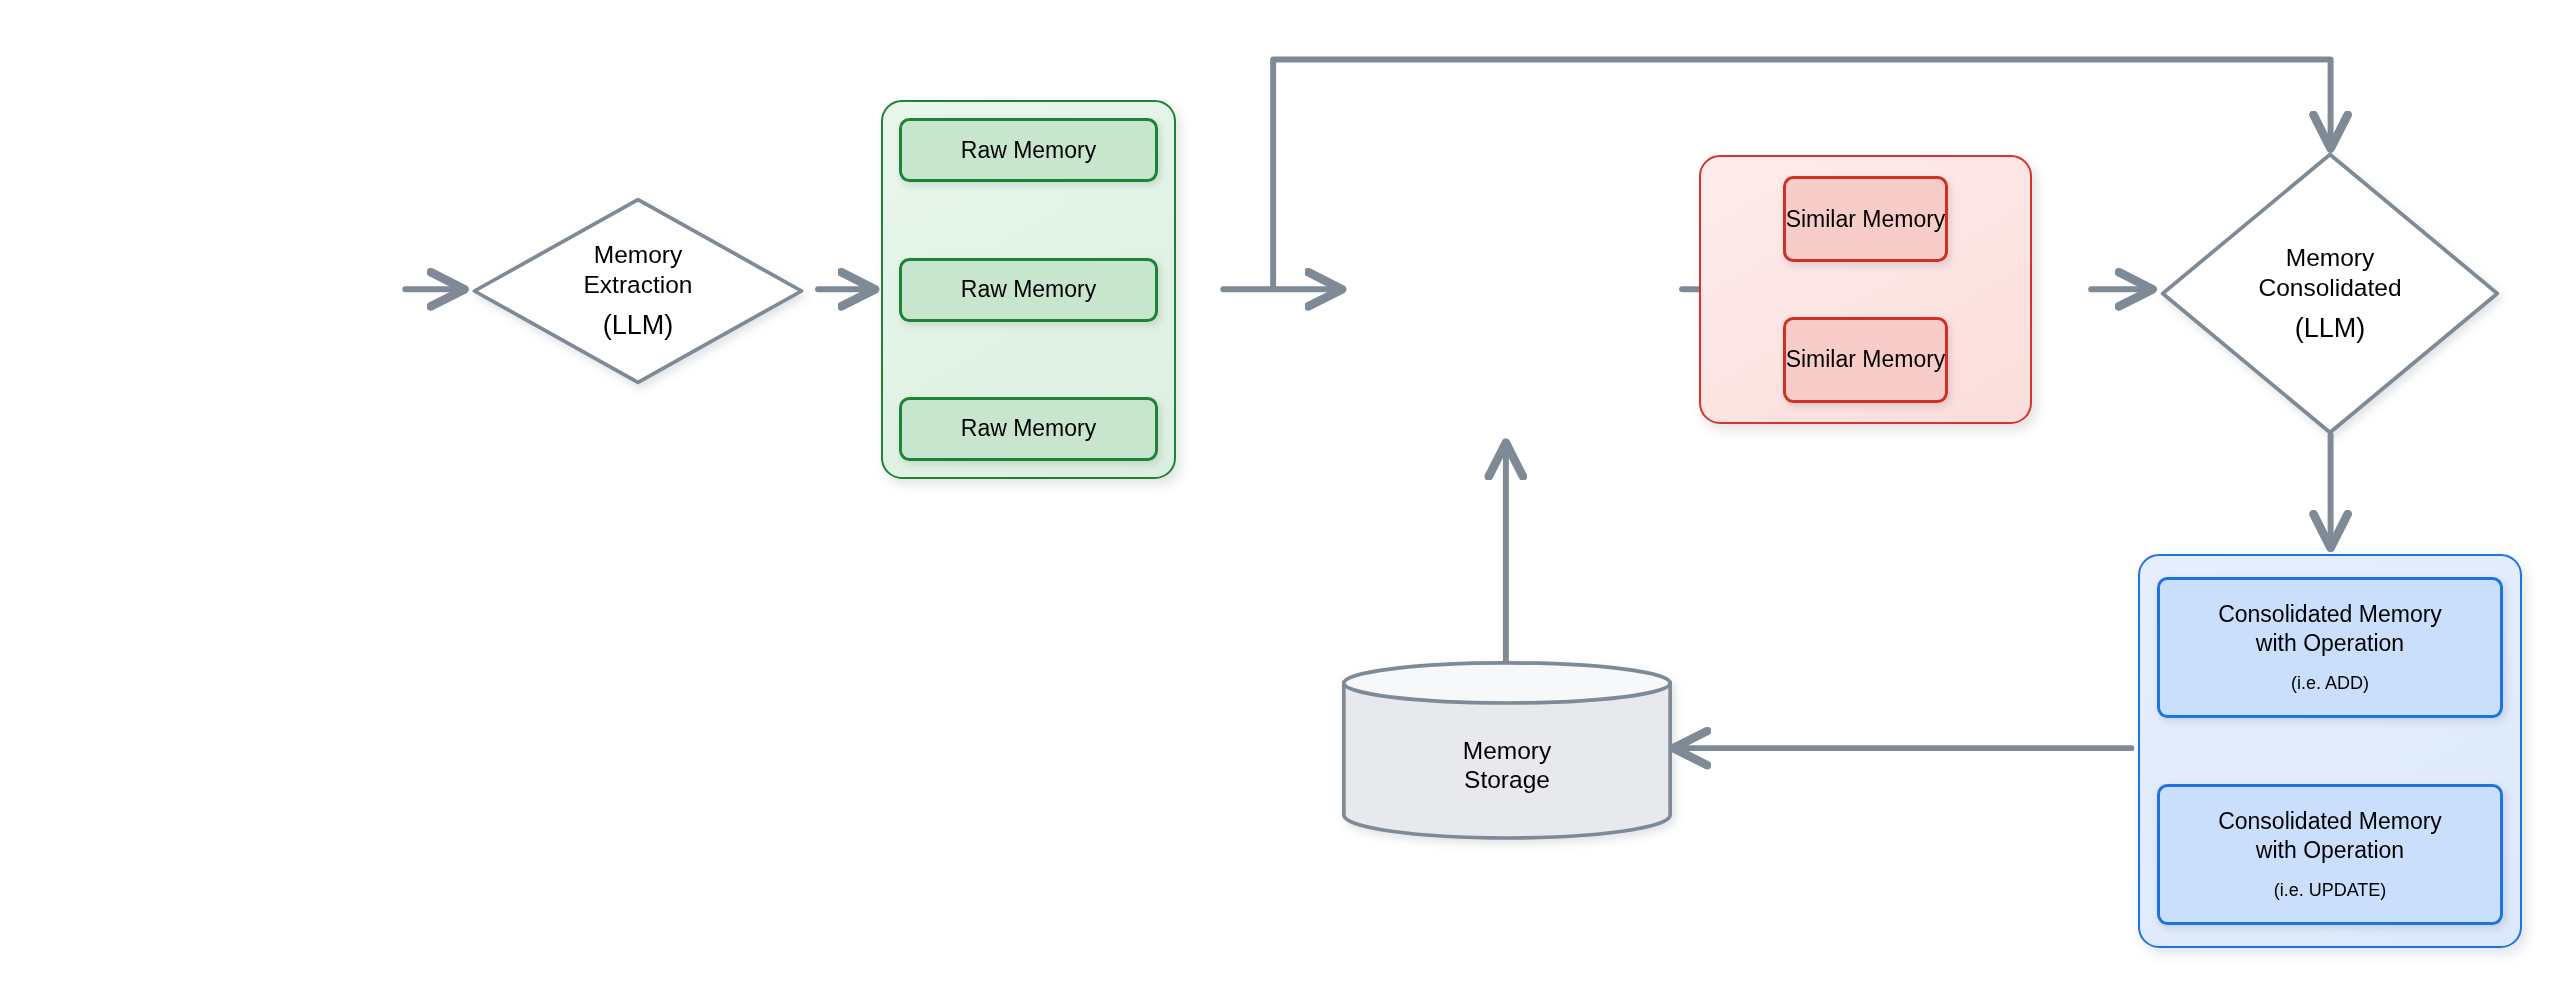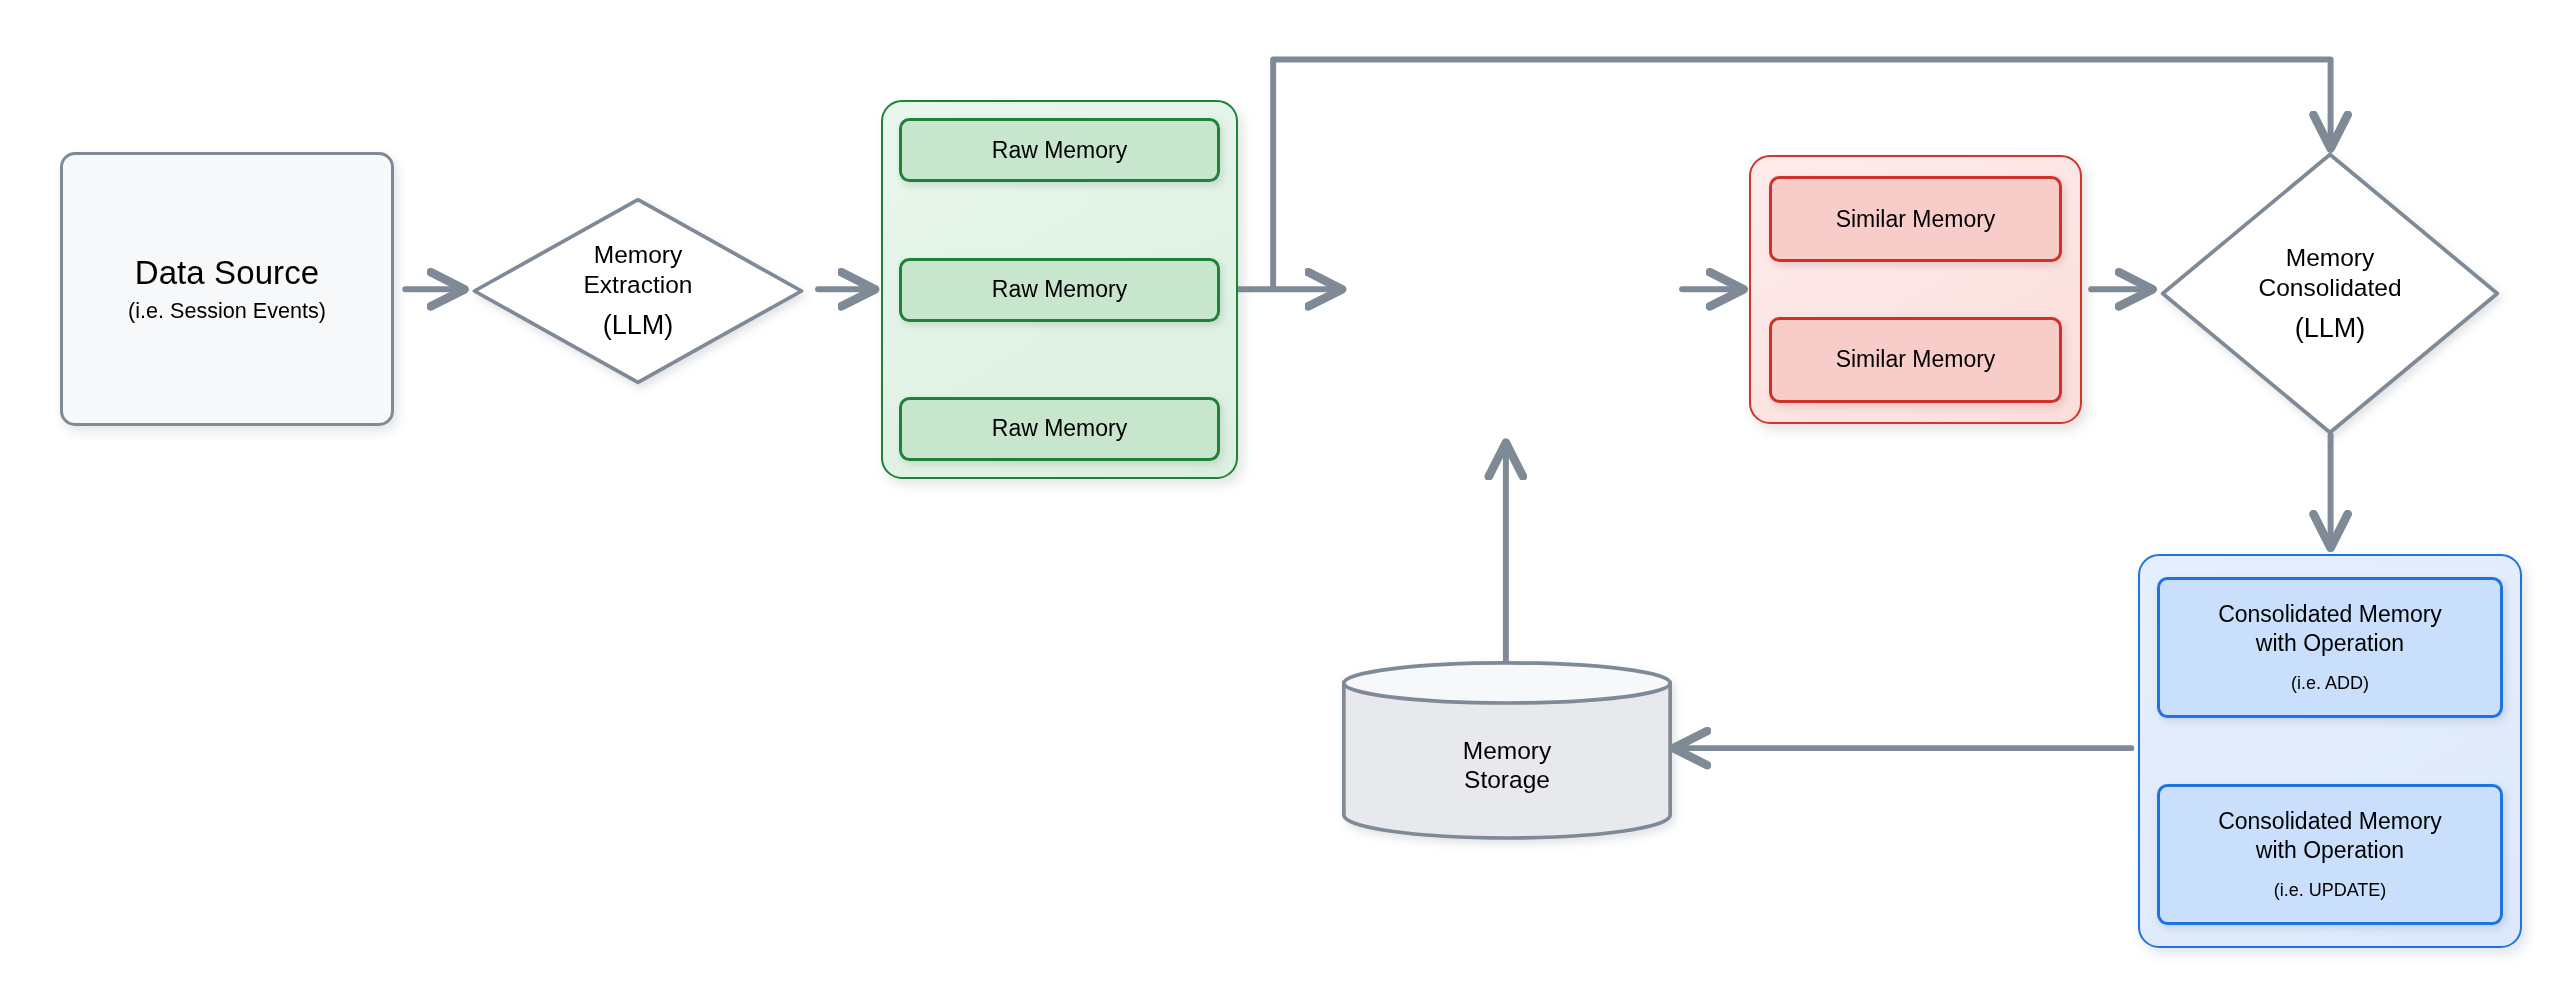--- a/index.html
+++ b/index.html
@@ -208,52 +208,48 @@
       <path d="M 2812 389 L 2890 389" marker-end="url(#arrowHead)"></path>
 
       <path d="M 3134 585 L 3134 732" marker-end="url(#arrowHead)"></path>
 
       <path d="M 2866 1006 L 2255 1006" marker-end="url(#arrowHead)"></path>
 
       <path d="M 2025 890 L 2025 600" marker-end="url(#arrowHead)"></path>
     </g>
   </svg>
 
-  <div class="node proc-box" style="left:60px; top:152px; width:334px; height:274px;">
-    <div class="title-lg">Data Source</div>
-    <div class="sub-md">(i.e. Session Events)</div>
-  </div>
 
   <div class="diamond-wrap" style="left:470px; top:195px; width:336px; height:192px;">
     <svg width="336" height="192" viewBox="0 0 452 258" xmlns="http://www.w3.org/2000/svg">
       <path d="M 226 6 L 446 129 L 226 252 L 6 129 Z" fill="#ffffff" stroke="#7f8a97" stroke-width="5" stroke-linejoin="round" filter="url(#softShadow)"></path>
     </svg>
     <div class="diamond-label">
       <div class="dia-main">
         <span>Memory</span><br>
         <span>Extraction</span>
       </div>
       <div class="dia-sub">(LLM)</div>
     </div>
   </div>
 
-  <div class="group green" style="left:881px; top:100px; width:357px; height:379px;">
+  <div class="group green" style="left:881px; top:100px; width:295px; height:379px;">
     <div class="chip green">
       <span>Raw Memory</span>
     </div>
     <div class="chip green">
       <span>Raw Memory</span>
     </div>
     <div class="chip green">
       <span>Raw Memory</span>
     </div>
   </div>
 
 
-  <div class="group red" style="left:1749px; top:155px; width:333px; height:269px;">
+  <div class="group red" style="left:1699px; top:155px; width:333px; height:269px;align-items:center;">
     <div class="chip red">
       <span>Similar Memory</span>
     </div>
     <div class="chip red">
       <span>Similar Memory</span>
     </div>
   </div>
 
   <div class="diamond-wrap" style="left:2158px; top:150px; width:344px; height:287px;">
     <svg width="344" height="287" viewBox="0 0 462 386" xmlns="http://www.w3.org/2000/svg">

